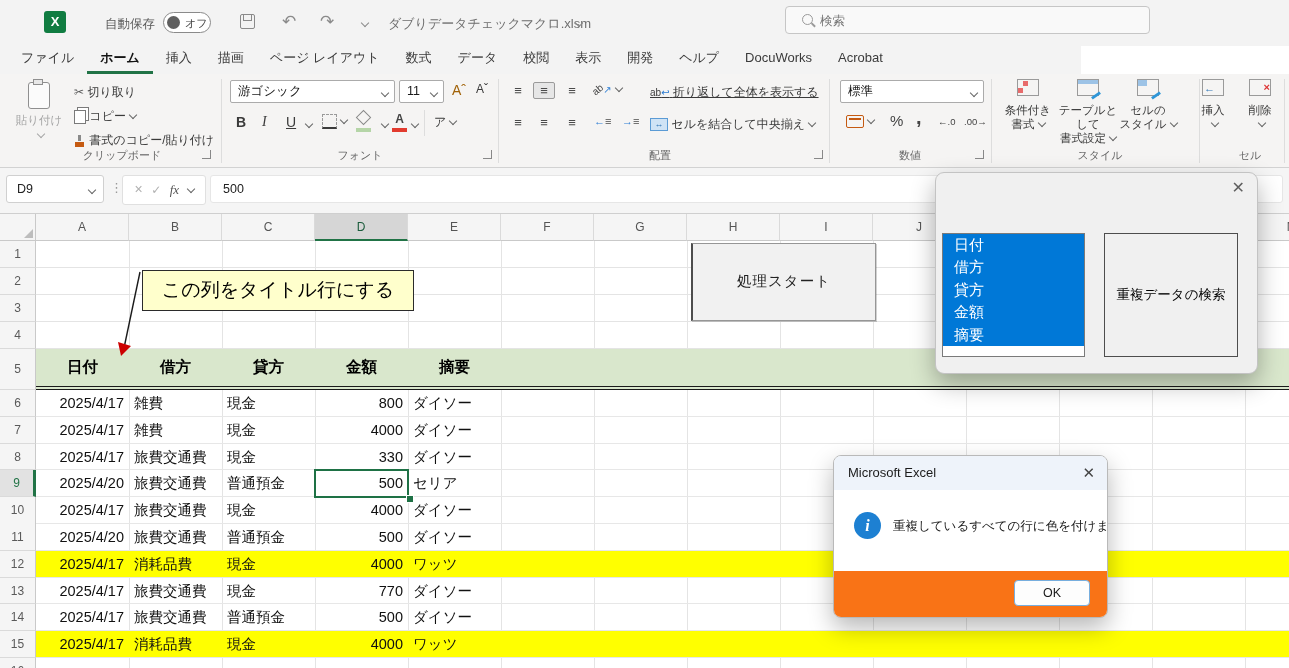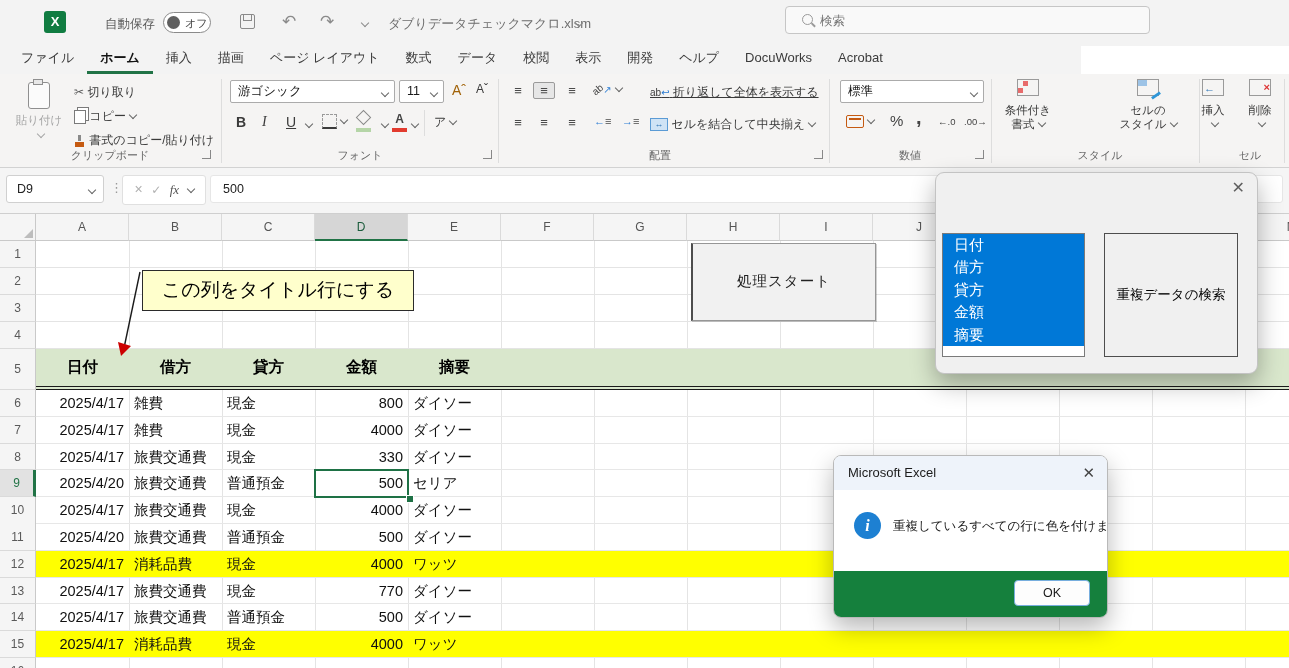--- a/index.html
+++ b/index.html
@@ -70,21 +70,21 @@
   .uf-list{position:absolute;left:6px;top:60px;width:143px;height:124px;background:#fff;border:1px solid #7a7a7a;box-sizing:border-box;overflow:hidden;}
   .lbi{height:22.4px;line-height:22.4px;background:#0078d7;color:#fff;font-size:15px;padding-left:11px;}
   .uf-btn{position:absolute;left:168px;top:60px;width:134px;height:124px;background:#f0f0f0;border:1.5px solid #4d4d4d;box-sizing:border-box;text-align:center;font-size:13.5px;color:#000;display:flex;align-items:center;justify-content:center;}
   
   .msgbox{position:absolute;left:833px;top:455px;width:275px;height:163px;background:#fff;border:1px solid #b9b9b9;border-radius:8px;box-shadow:0 10px 24px rgba(0,0,0,.28);box-sizing:border-box;z-index:12;overflow:hidden;}
   .mb-title{position:absolute;left:0;top:0;right:0;height:34px;background:#eef3fa;font-size:13px;color:#1b1b1b;line-height:34px;padding-left:14px;box-sizing:border-box;}
   .mb-close{position:absolute;right:12px;top:0;font-size:15px;color:#444;line-height:34px;}
   .mb-body{position:absolute;left:0;top:34px;right:0;height:83px;background:#fff;}
   .mb-icon{position:absolute;left:20px;top:22px;width:27px;height:27px;border-radius:50%;background:#1d80d2;color:#fff;font-size:16px;font-weight:bold;text-align:center;line-height:27px;font-family:"Liberation Serif","DejaVu Serif",serif;font-style:italic;}
   .mb-text{position:absolute;left:59px;top:28px;font-size:12.5px;color:#1a1a1a;white-space:nowrap;}
-  .mb-foot{position:absolute;left:0;bottom:0;right:0;height:46px;background:#15803d;}
+  .mb-foot{position:absolute;left:0;bottom:0;right:0;height:46px;background:#f97316;}
   .mb-ok{position:absolute;left:180px;top:9px;width:76px;height:26px;background:#fdfdfd;border:1px solid #77aede;border-radius:4px;font-size:12.5px;color:#1a1a1a;text-align:center;line-height:24px;box-sizing:border-box;}
   
   .tb-txt{position:absolute;font-size:12.5px;color:#5a5a5a;white-space:nowrap;}
   .toggle{position:absolute;left:163px;top:12px;width:48px;height:21px;border:1px solid #8a8a8a;border-radius:11px;background:#fff;box-sizing:border-box;}
   .toggle .knob{position:absolute;left:3px;top:3px;width:13px;height:13px;border-radius:50%;background:#5f5f5f;}
   .toggle .tlab{position:absolute;left:21px;top:3px;font-size:11px;color:#444;}
   .saveic{position:absolute;left:240px;top:14px;width:15px;height:15px;border:1.6px solid #8a8a8a;border-radius:2px;box-sizing:border-box;}
   .saveic:before{content:"";position:absolute;left:2px;top:0;width:7px;height:5px;border:1.2px solid #8a8a8a;border-top:none;}
   .uglyph{position:absolute;font-size:17px;color:#8a8a8a;line-height:17px;}
   .search{position:absolute;left:785px;top:6px;width:365px;height:28px;background:#f9f9f9;border:1px solid #c6c6c6;border-radius:4px;box-sizing:border-box;}
@@ -121,21 +121,21 @@
   <div class="ribbon">
 
     <div class="abs" style="left:14px;top:6px;width:50px;text-align:center;color:#a6a6a6;">
       <div class="clip"></div>
       <div style="font-size:11.5px;margin-top:4px;">貼り付け</div>
       <span class="cv" style="border-color:#a6a6a6;"></span>
     </div>
     <div class="abs rbtn" style="left:74px;top:10px;"><span style="color:#5a5a5a;">✂</span> <span>切り取り</span></div>
     <div class="abs rbtn" style="left:74px;top:34px;"><span class="cpy"></span> <span>コピー</span><span class="cv"></span></div>
     <div class="abs rbtn" style="left:74px;top:58px;"><span class="fp"></span> <span>書式のコピー/貼り付け</span></div>
-    <div class="glabel" style="left:40px;width:140px;">クリップボード</div>
+    <div class="glabel" style="left:52px;width:140px;">クリップボード</div>
     <div class="lnch" style="left:202px;top:76px;"></div>
     <div class="gdiv" style="left:221px;"></div>
 
     <div class="combo" style="left:230px;top:6px;width:165px;"><span>游ゴシック</span><span class="cv"></span></div>
     <div class="combo" style="left:399px;top:6px;width:45px;"><span>11</span><span class="cv"></span></div>
     <span class="abs" style="left:452px;top:8px;font-size:14px;color:#a16207;">Aˆ</span>
     <span class="abs" style="left:476px;top:8px;font-size:12px;color:#3a3a3a;">Aˇ</span>
     <span class="abs" style="left:236px;top:40px;font-weight:bold;font-size:14px;">B</span>
     <span class="abs" style="left:262px;top:40px;font-style:italic;font-size:14px;font-family:'Liberation Serif','DejaVu Serif',serif;">I</span>
     <span class="abs" style="left:286px;top:40px;text-decoration:underline;font-size:14px;">U</span>
@@ -173,20 +173,25 @@
     <span class="abs" style="left:938px;top:42px;font-size:9.5px;color:#444;">←.0</span>
     <span class="abs" style="left:964px;top:42px;font-size:9.5px;color:#444;">.00→</span>
     <div class="glabel" style="left:845px;width:130px;">数値</div>
     <div class="lnch" style="left:975px;top:76px;"></div>
     <div class="gdiv" style="left:991px;"></div>
 
     <div class="bigbtn" style="left:998px;">
       <span class="gicon"><i style="left:5px;top:1px;width:5px;height:5px;background:#e86b6b;"></i><i style="left:0;top:8px;width:5px;height:5px;background:#e86b6b;"></i></span>
       <div style="margin-top:4px;">条件付き</div>
       <div><span>書式</span><span class="cv"></span></div>
+    </div>
+    <div class="bigbtn" style="left:1058px;">
+      <span class="gicon"><i style="left:0;top:0;right:0;height:4px;background:#9dc3e6;"></i><i style="right:-3px;bottom:-2px;width:10px;height:3px;background:#2e96d8;transform:rotate(-35deg);"></i></span>
+      <div style="margin-top:4px;">テーブルとして</div>
+      <div><span>書式設定</span><span class="cv"></span></div>
     </div>
     <div class="bigbtn" style="left:1118px;">
       <span class="gicon"><i style="left:0;top:0;width:9px;height:6px;background:#9dc3e6;"></i><i style="right:-3px;bottom:-2px;width:10px;height:3px;background:#2e96d8;transform:rotate(-35deg);"></i></span>
       <div style="margin-top:4px;">セルの</div>
       <div><span>スタイル</span><span class="cv"></span></div>
     </div>
     <div class="glabel" style="left:1040px;width:120px;">スタイル</div>
     <div class="gdiv" style="left:1199px;"></div>
 
     <div class="bigbtn" style="left:1185px;width:56px;">

